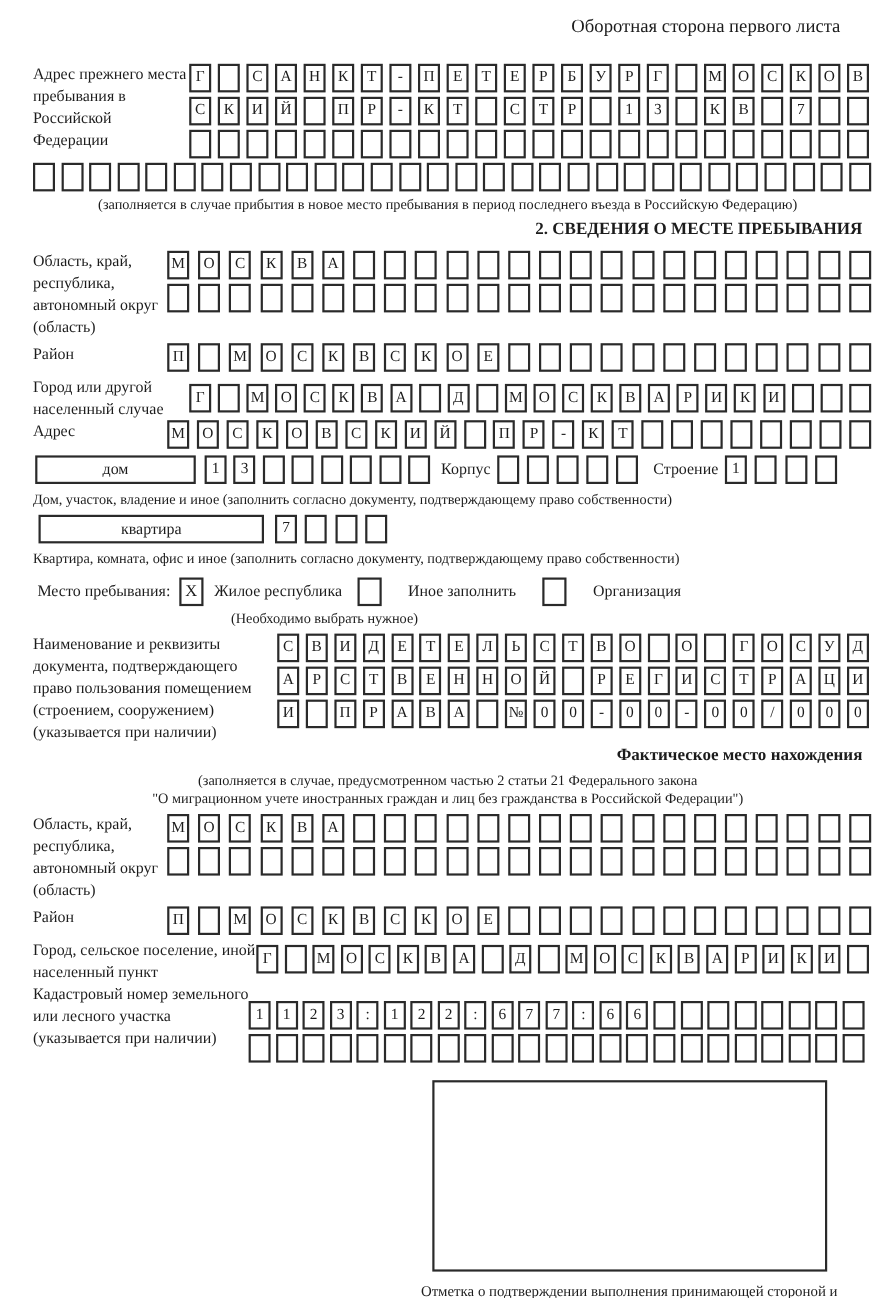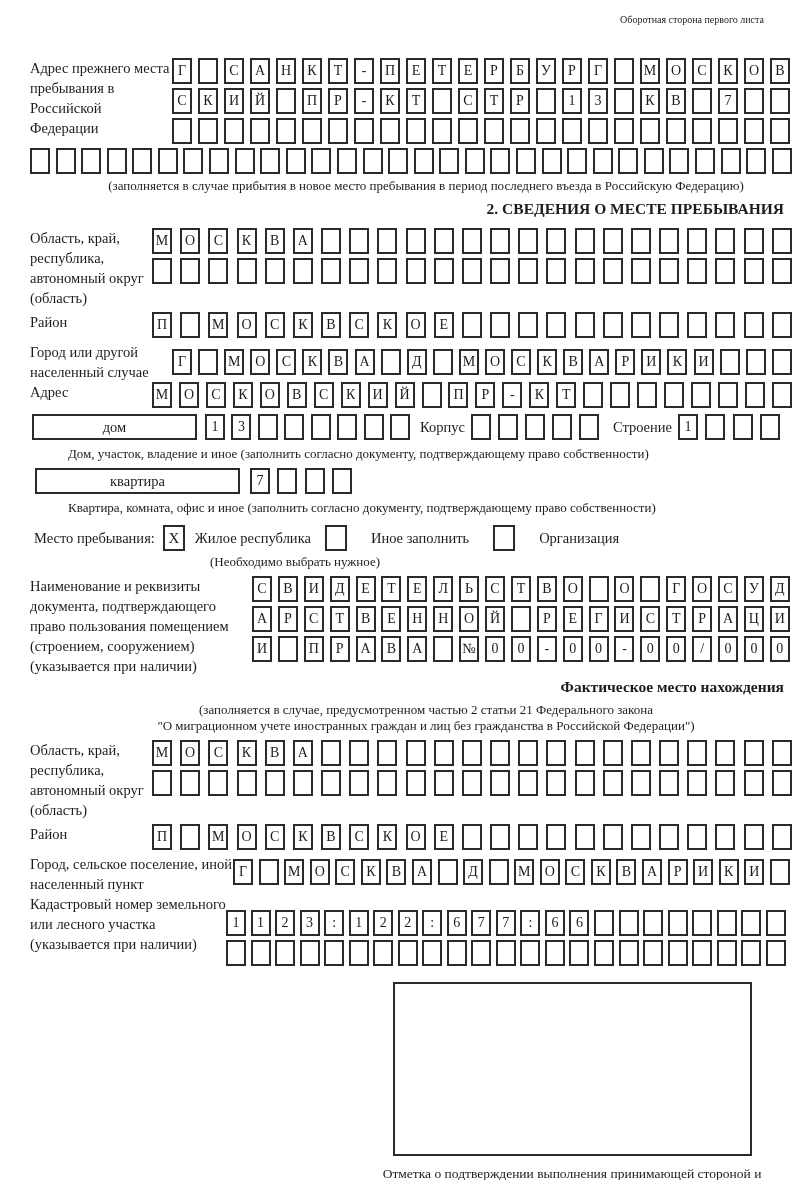--- a/index.html
+++ b/index.html
@@ -1,35 +1,35 @@
 <!DOCTYPE html>
 <html><head>
 <meta charset="utf-8">
 <style>
   html,body{margin:0;padding:0;background:#ffffff;}
   .page{
     position:relative;width:800px;height:1180px;box-sizing:border-box;
     padding:14px 8px 0 30px;background:#fff;color:#1c1c1c;
     font-family:"Liberation Serif","DejaVu Serif",serif;overflow:hidden;
   }
-  .header-note{ text-align:right; font-size:10px; margin-right:28px; height:18px;}
+  .header-note{ text-align:right; font-size:17px; margin-right:28px; height:18px;}
   .field{display:flex;align-items:flex-start;}
   .flabel{flex:none;font-size:14.5px;line-height:20px;}
   .w122{width:122px;} .w142{width:142px;} .w196{width:196px;} .w203{width:203px;} .w222{width:222px;}
   .frows{flex:1 1 auto;}
   .boxes{display:flex;justify-content:space-between;height:26px;margin-bottom:4px;}
   .cell{
     flex:0 0 20px;height:26px;box-sizing:border-box;border:2px solid #2a2a2a;
     display:flex;align-items:center;justify-content:center;
     font-size:14px;line-height:1;background:#fff;
   }
   .bw618{width:618px;} .bw640{width:640px;} .bw620{width:620px;} .bw762{width:762px;}
   .bw538{width:538px;} .bw557{width:557px;} .bw560{width:560px;}
   .bw205{width:205px;} .bw128{width:128px;} .bw102{width:102px;}
-  .note{font-size:13px;line-height:16px;margin-left:38px;}
+  .note{font-size:13px;line-height:16px;}
   .center{text-align:center;margin-right:8px;}
   .sec-title{text-align:right;font-weight:bold;font-size:15.5px;margin:6px 8px 8px 0;height:20px;}
   .named-box{
     height:26px;box-sizing:border-box;border:2px solid #2a2a2a;
     display:flex;align-items:center;justify-content:center;font-size:14.5px;background:#fff;flex:none;
   }
   .dom-row{display:flex;align-items:center;margin:2px 0 6px 2px;}
   .inline-label{font-size:14.5px;white-space:nowrap;}
   .check-row{display:flex;align-items:center;margin:8px 0 2px 4px;height:28px;}
   .checkbox{
@@ -313,21 +313,21 @@
           <span class="cell"></span>
           <span class="cell"></span>
           <span class="cell"></span>
           <span class="cell"></span>
           <span class="cell"></span>
         </div>
     </div>
   </div>
 
   <div class="dom-row">
-    <div class="named-box" style="width:165px;">дом</div>
+    <div class="named-box" style="width:146px;">дом</div>
     <span class="gap8"></span>
     <div class="boxes bw205" style="margin-bottom:0;">
         <span class="cell">1</span>
         <span class="cell">3</span>
         <span class="cell"></span>
         <span class="cell"></span>
         <span class="cell"></span>
         <span class="cell"></span>
         <span class="cell"></span>
         <span class="cell"></span>

